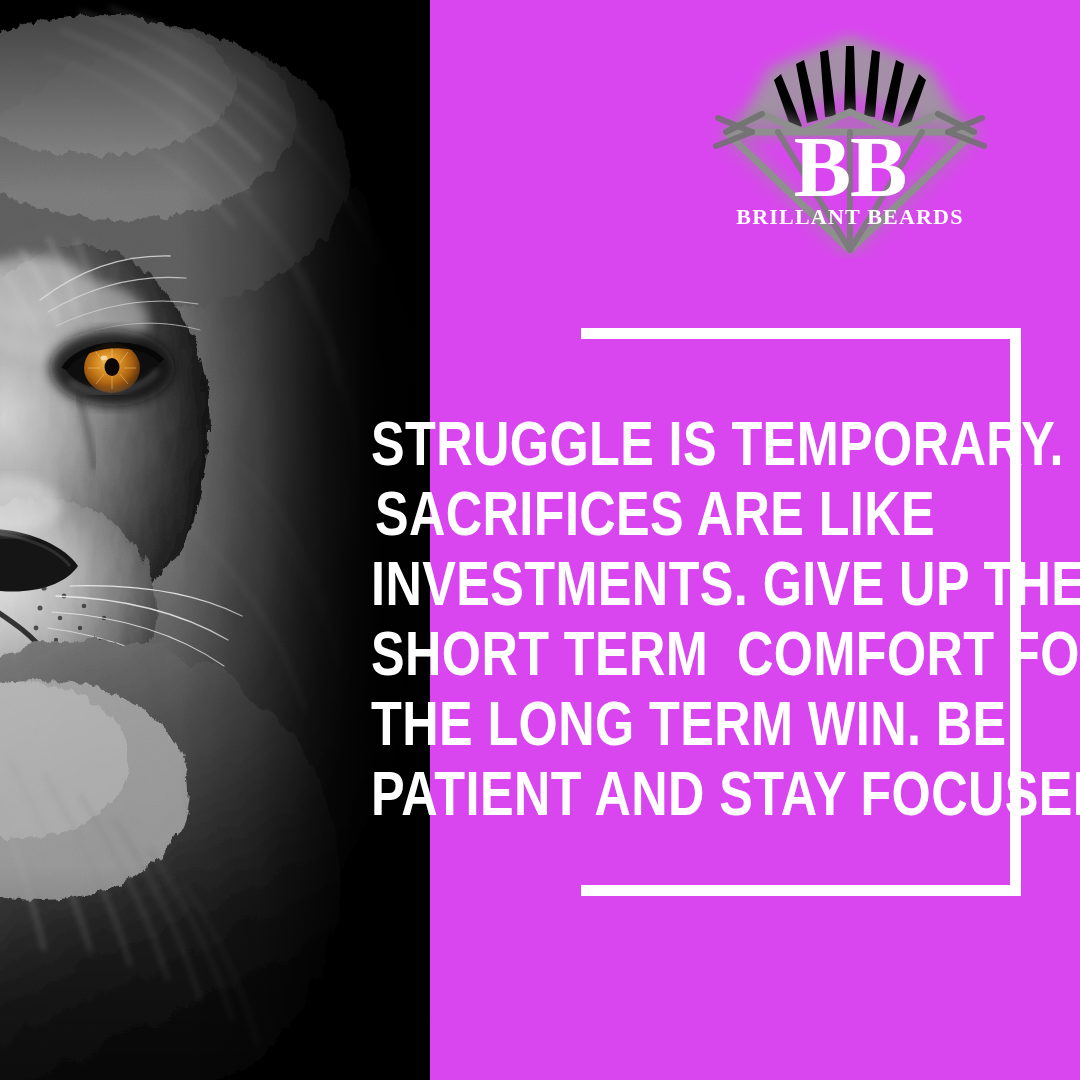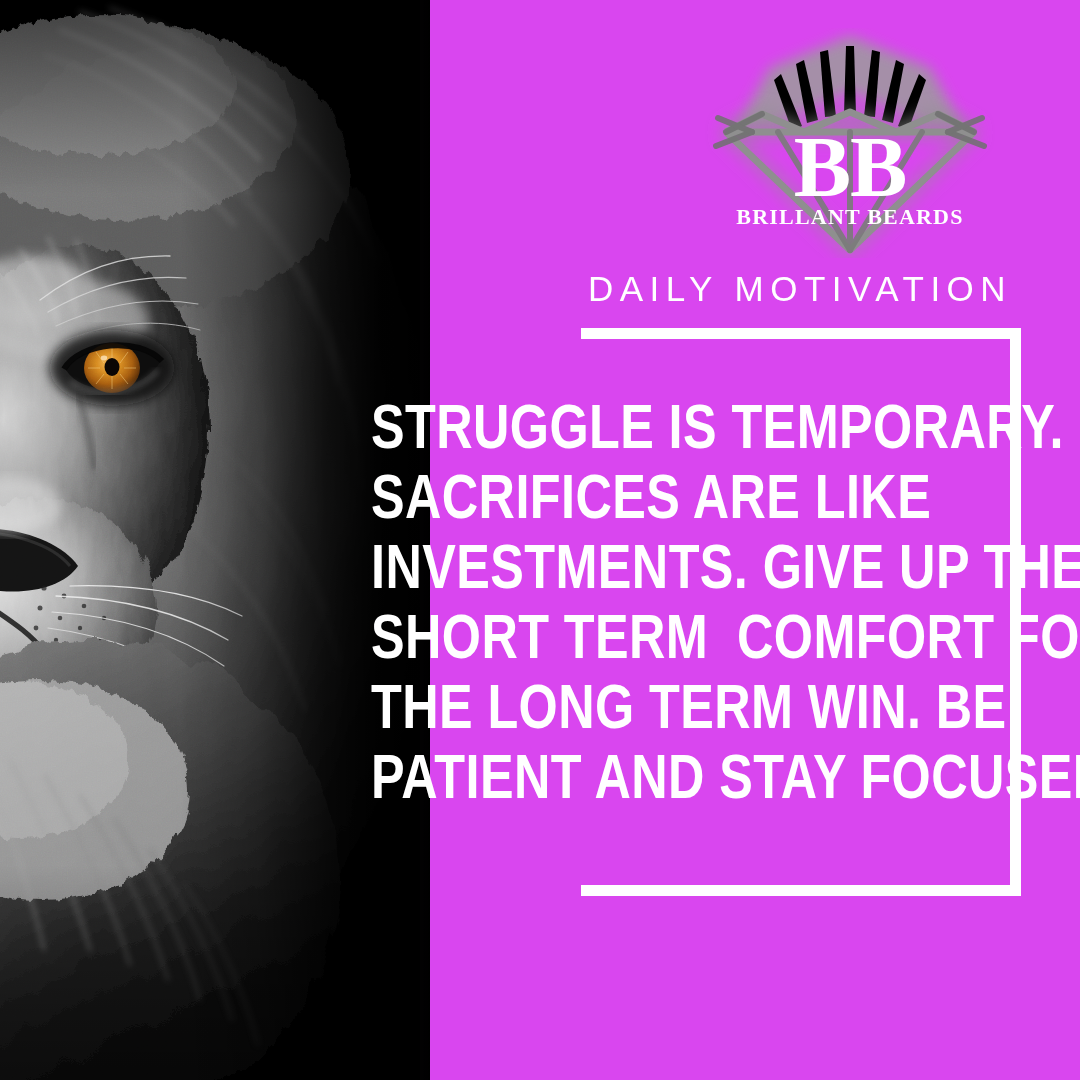--- a/index.html
+++ b/index.html
@@ -102,23 +102,23 @@
     top: 328px;
     width: 11px;
     height: 568px;
     background: #ffffff;
   }
 
   
   .quote {
     position: absolute;
     left: 300px;
-    top: 391px;
+    top: 408px;
     width: 710px;
-    text-align: left;
+    text-align: center;
     color: #ffffff;
   }
   .quote-line {
     font-family: "Liberation Sans Narrow", "Liberation Sans", sans-serif;
     font-size: 63px;
     line-height: 70px;
     font-weight: 700;
     letter-spacing: 0.5px;
     text-transform: uppercase;
     white-space: pre;
@@ -426,21 +426,20 @@
         <path d="M 52 104 L 18 90"></path>
         <path d="M 248 104 L 282 90"></path>
       </g>
 
       <text x="150" y="168" text-anchor="middle" font-family="Liberation Serif, serif" font-size="86" font-weight="700" fill="#ffffff" letter-spacing="-1">BB</text>
 
       <text x="150" y="196" text-anchor="middle" font-family="Liberation Serif, serif" font-size="22" font-weight="700" fill="#ffffff" letter-spacing="1.2">BRILLANT BEARDS</text>
     </svg>
   </div>
 
-  <div class="kicker">DAILY MOTIVATION</div>
 
   <div class="frame-top-stub"></div>
   <div class="frame-right-bar"></div>
   <div class="frame-bottom-stub"></div>
 
   <div class="quote">
     <div class="quote-line">STRUGGLE IS TEMPORARY.</div>
     <div class="quote-line">SACRIFICES ARE LIKE</div>
     <div class="quote-line">INVESTMENTS. GIVE UP THE</div>
     <div class="quote-line">SHORT TERM  COMFORT FOR</div>

